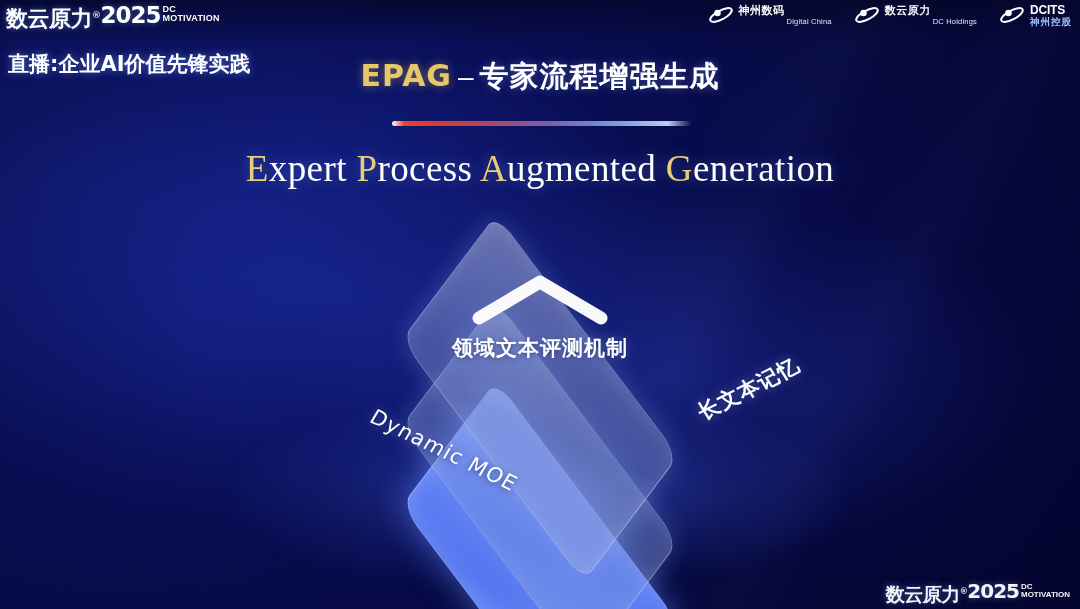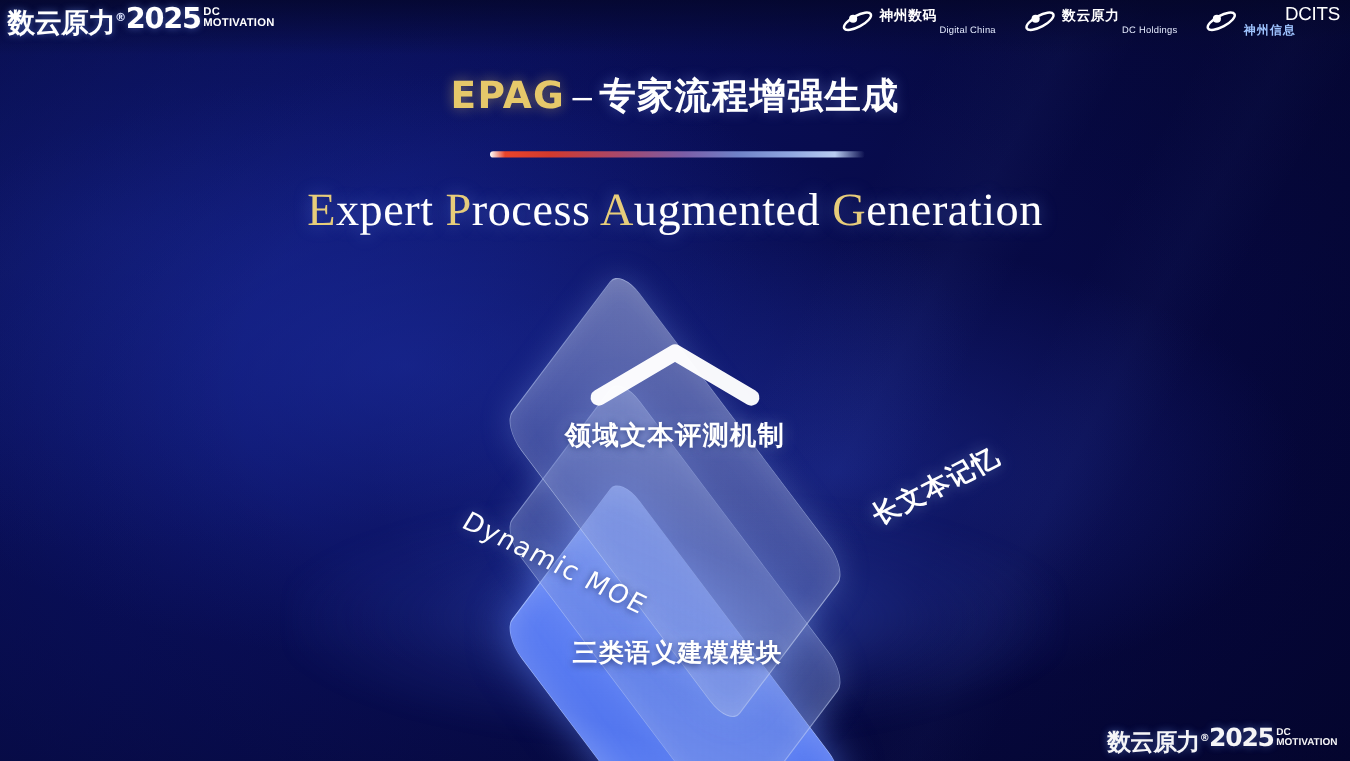--- a/index.html
+++ b/index.html
@@ -79,23 +79,22 @@
   .logo-txt { line-height:1; }
   .logo-txt .cn {
     display:block; font-family:"DejaVu Sans","Liberation Sans",sans-serif;
     font-size:11px; font-weight:bold; color:#ffffff; letter-spacing:0.5px;
   }
   .logo-txt .en {
     display:block; font-size:7.5px; font-weight:normal; color:#e6ecff;
     letter-spacing:0.2px; margin-top:2px;padding-left:48px;
   }
   .logo-txt .big-en {
-    display:block; font-size:15px; font-weight:normal; color:#ffffff;
+    display:block; font-size:12px; font-weight:bold; color:#ffffff;
     letter-spacing:-0.2px;
-    margin-left:33px;
   }
   .logo-txt .sub-cn {
     display:block; font-size:9.5px; font-weight:bold; color:#9fc4ff; letter-spacing:1px; margin-top:1px;
   }
 
   
   #headline {
     position:absolute; top:57px; left:0; width:100%;
     text-align:center; white-space:nowrap;
   }
@@ -239,20 +238,21 @@
 
   <div id="brand">
     <span class="brand-cn"><span>数云原力</span><span class="brand-reg">®</span></span>
     <span class="brand-year">2025</span>
     <span class="brand-dc">
       <span class="l1">DC</span>
       <span class="l2">MOTIVATION</span>
     </span>
   </div>
 
+  <div id="live-title">直播:企业AI价值先锋实践</div>
 
   <div id="logos">
 
     <div class="logo">
       <svg class="logo-mark" viewBox="0 0 52 44">
         <ellipse cx="26" cy="22" rx="24" ry="9" fill="none" stroke="#ffffff" stroke-width="4" transform="rotate(-28 26 22)"></ellipse>
         <circle cx="19" cy="18" r="6.5" fill="#ffffff"></circle>
       </svg>
       <span class="logo-txt">
         <span class="cn">神州数码</span>
@@ -271,21 +271,21 @@
       </span>
     </div>
 
     <div class="logo">
       <svg class="logo-mark" viewBox="0 0 52 44">
         <ellipse cx="26" cy="22" rx="24" ry="9" fill="none" stroke="#ffffff" stroke-width="4" transform="rotate(-28 26 22)"></ellipse>
         <circle cx="19" cy="18" r="6.5" fill="#ffffff"></circle>
       </svg>
       <span class="logo-txt">
         <span class="big-en">DCITS</span>
-        <span class="sub-cn">神州信息</span>
+        <span class="sub-cn">神州控股</span>
       </span>
     </div>
 
   </div>
 
   <div id="headline">
     <span class="epag">EPAG</span><span class="dash">–</span><span class="cn">专家流程增强生成</span>
   </div>
 
   <div id="divider"></div>
@@ -304,21 +304,20 @@
     <div class="layer l-mid"></div>
     <div class="layer l-top"></div>
 
     <svg id="chevron" viewBox="0 0 142 56">
       <path d="M10 46 L71 10 L132 46" fill="none" stroke="#ffffff" stroke-width="13" stroke-linecap="round" stroke-linejoin="round" opacity="0.97"></path>
     </svg>
 
     <div class="lay-label" id="lab-top">领域文本评测机制</div>
     <div class="lay-label" id="lab-dyn">Dynamic MOE</div>
     <div class="lay-label" id="lab-long">长文本记忆</div>
-    <div class="lay-label" id="lab-bot">三类语义建模模块</div>
   </div>
 
   <div id="watermark">
     <span class="wm-cn"><span>数云原力</span><span class="wm-reg">®</span></span>
     <span class="wm-year">2025</span>
     <span class="wm-dc">
       <span class="l1">DC</span>
       <span class="l2">MOTIVATION</span>
     </span>
   </div>

